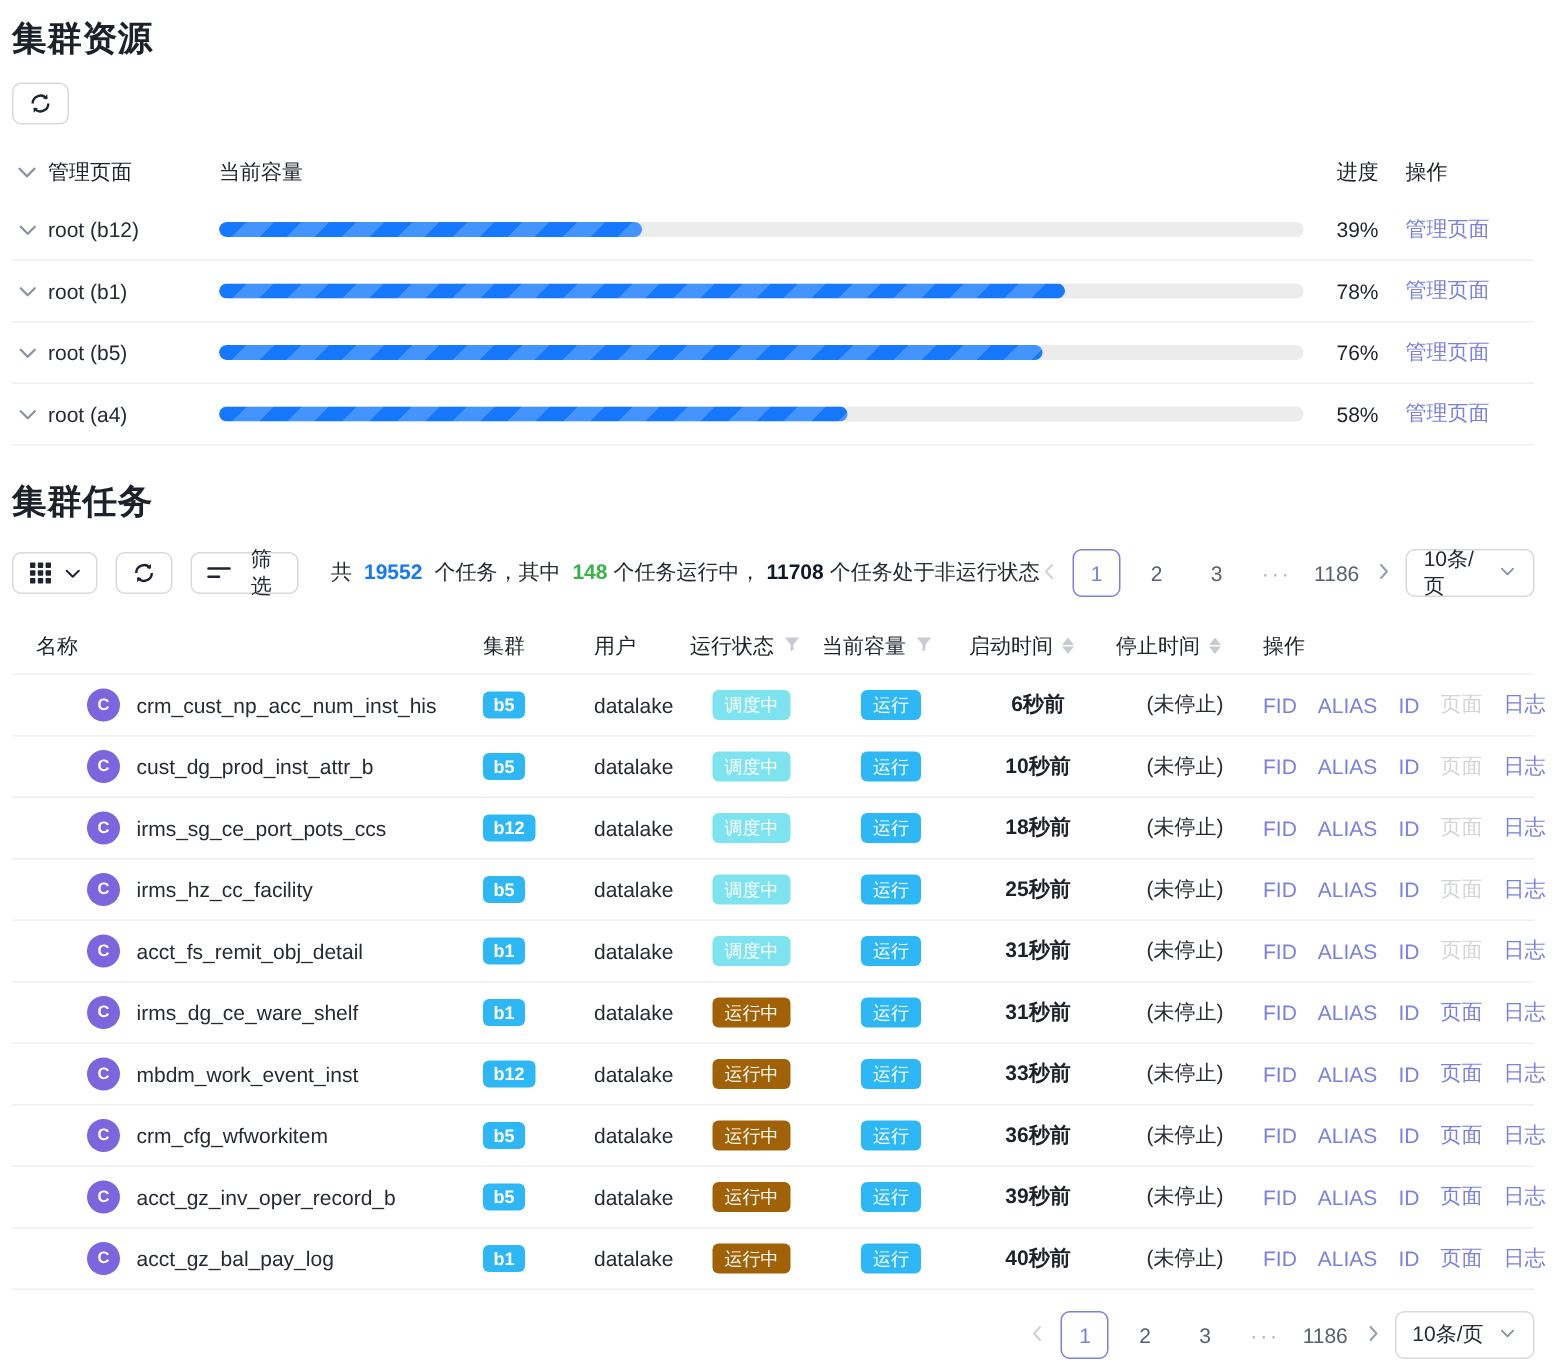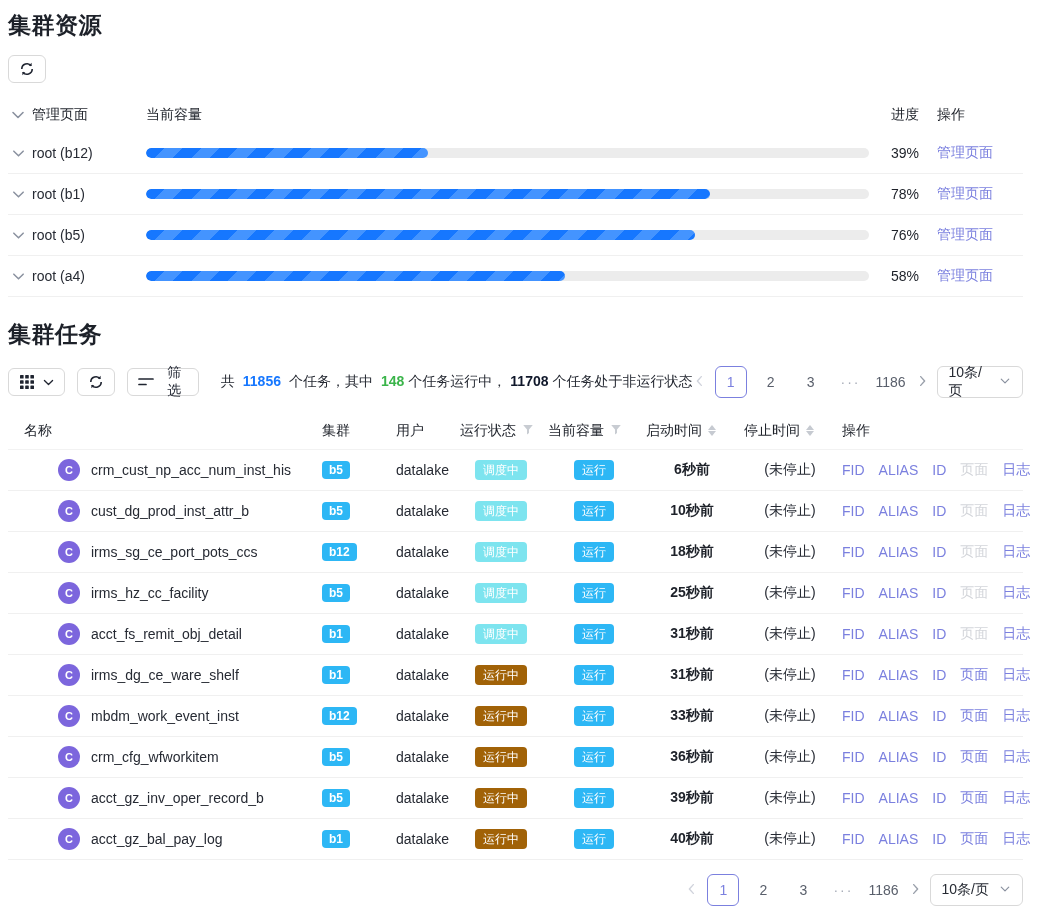--- a/index.html
+++ b/index.html
@@ -270,21 +270,21 @@
       <button class="btn">
         <span>
             <svg width="16" height="16" viewBox="0 0 16 16">
               <use href="#i-filter-lines"></use>
             </svg>
           </span>
         <span>筛选</span>
       </button>
 
       <div class="summary">
-        <span class="gap">共</span><b class="c-blue gap">11856</b><span class="gap">个任务，其中</span><b class="c-green gap">148</b><span>个任务运行中，</span><b class="c-red gap">11708</b><span>个任务处于非运行状态</span>
+        <span class="gap">共</span><b class="c-blue gap">19552</b><span class="gap">个任务，其中</span><b class="c-green gap">148</b><span>个任务运行中，</span><b class="c-red gap">11708</b><span>个任务处于非运行状态</span>
       </div>
 
       <div class="pager">
         <span class="pg-arrow"><svg width="14" height="14" viewBox="0 0 16 16" stroke="#d0d3dc">
               <use href="#i-chev-left"></use>
             </svg></span>
         <span class="pg-item active">1</span>
         <span class="pg-item">2</span>
         <span class="pg-item">3</span>
         <span class="pg-item pg-dots">···</span>

